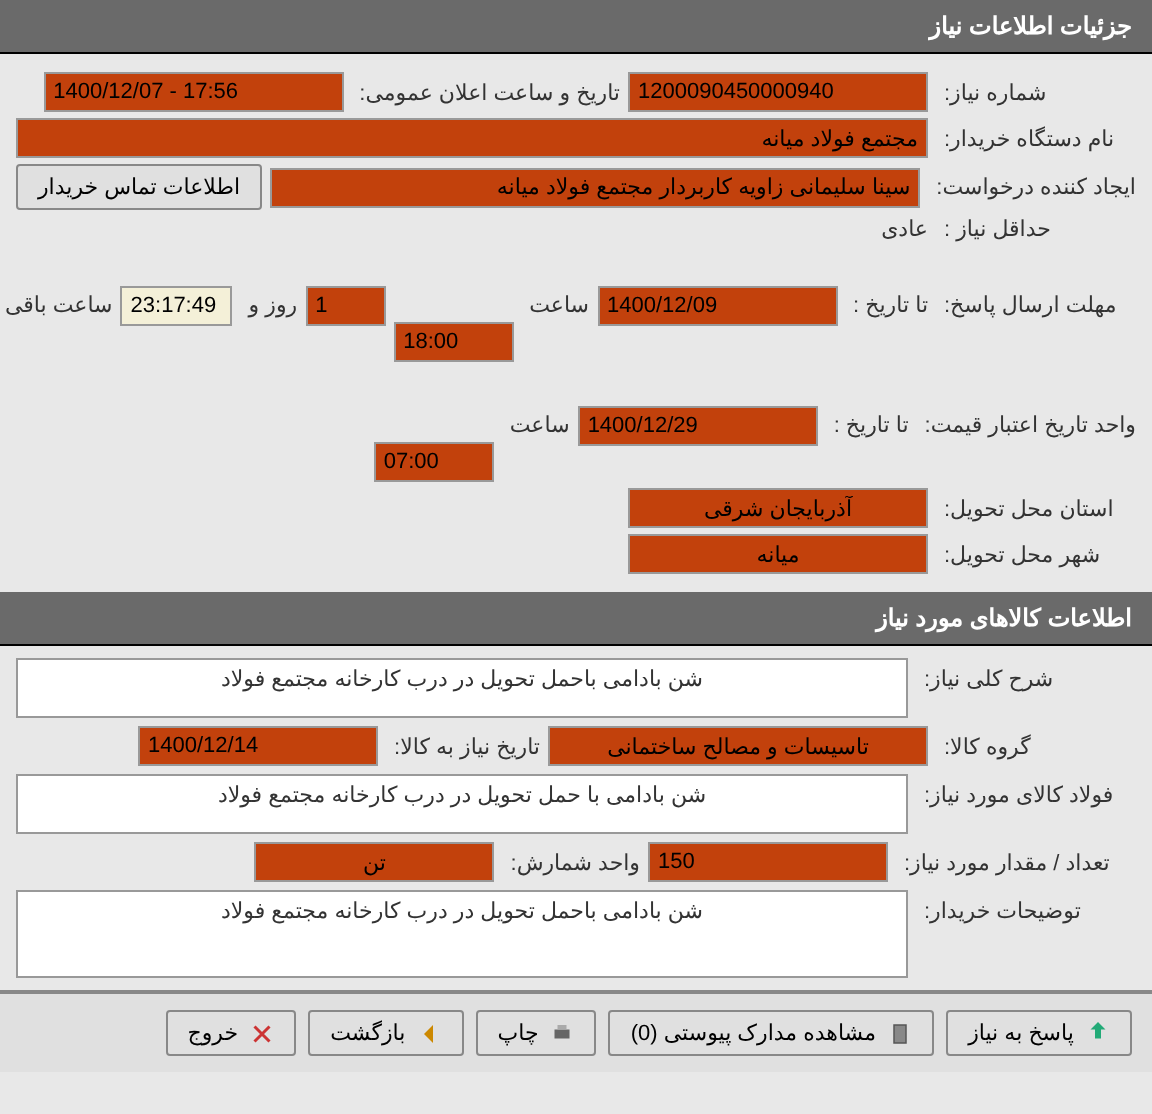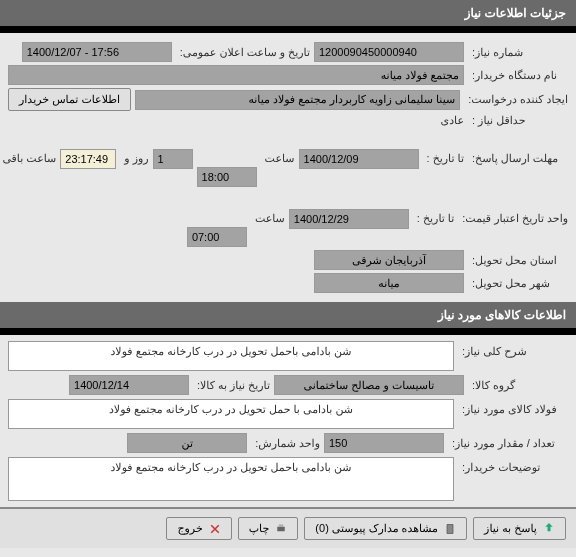--- a/index.html
+++ b/index.html
@@ -9,21 +9,21 @@
     background: #e8e8e8;
     width: 576px;
     color: #333;
   }
   .panel-header {
     background: #6a6a6a;
     color: #fff;
     padding: 6px 10px;
     font-weight: bold;
     font-size: 12px;
-    border-bottom: 7px solid #000000;
+    border-bottom: 1px solid #000000;
   }
   .panel-body {
     background: #e8e8e8;
     padding: 6px 8px;
   }
   .row {
     display: flex;
     align-items: center;
     margin: 3px 0;
     flex-wrap: nowrap;
@@ -31,21 +31,21 @@
   }
   .label {
     color: #333;
     white-space: nowrap;
     padding-left: 4px;
     min-width: 100px;
     text-align: left;
   }
   .label.narrow { min-width: auto; }
   .input {
-    background: #a3a3a3;
+    background: #c2410c;
     border: 1px solid #999;
     padding: 2px 4px;
     font-family: inherit;
     font-size: 11px;
     height: 20px;
     text-align: center;
     direction: rtl;
   }
   .input.wide { flex: 1; text-align: right; }
   .textarea-like {
@@ -207,17 +207,23 @@
   </button>
   <button class="btn">
     <svg class="icon" viewBox="0 0 16 16">
         <rect x="3" y="5" width="10" height="6" fill="#666"></rect>
         <rect x="5" y="2" width="6" height="3" fill="#aaa"></rect>
       </svg>
     <span>چاپ</span>
   </button>
   <button class="btn">
     <svg class="icon" viewBox="0 0 16 16">
+        <path fill="#c80" d="M10 2L4 8l6 6V2z"></path>
+      </svg>
+    <span>بازگشت</span>
+  </button>
+  <button class="btn">
+    <svg class="icon" viewBox="0 0 16 16">
         <path stroke="#c33" stroke-width="2" d="M3 3l10 10M13 3L3 13"></path>
       </svg>
     <span>خروج</span>
   </button>
 </div>
 
 </body></html>

